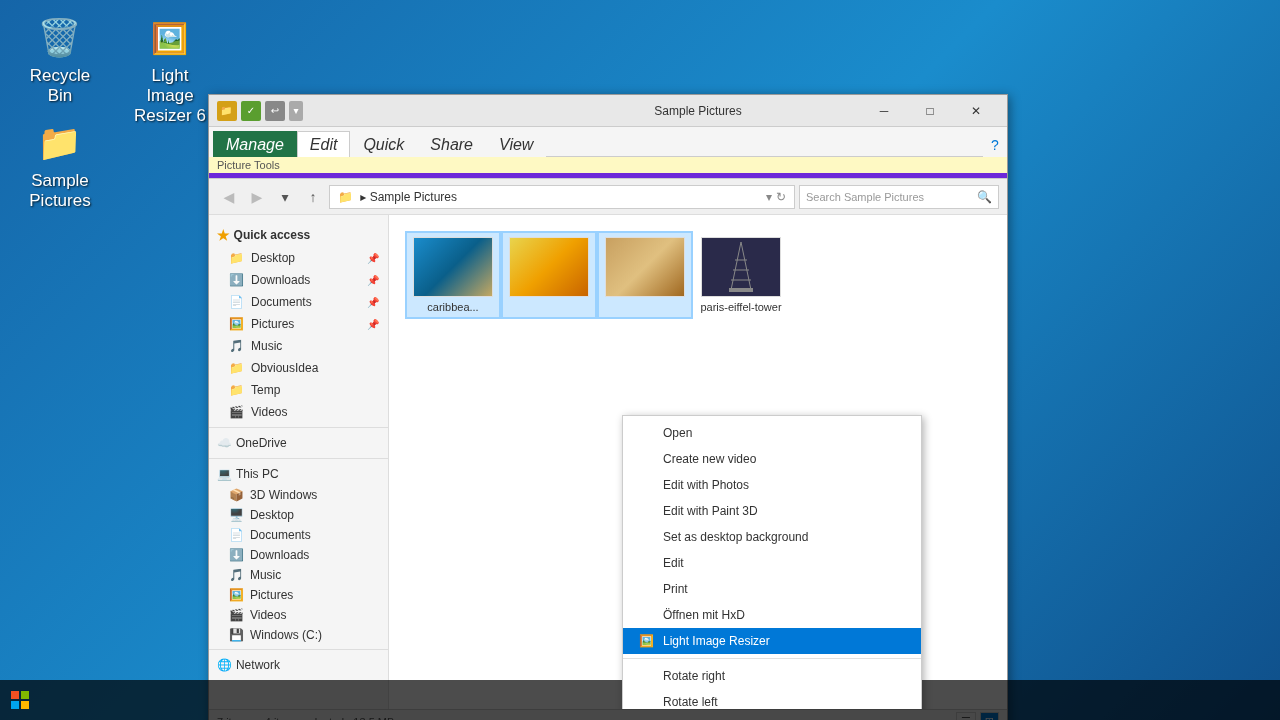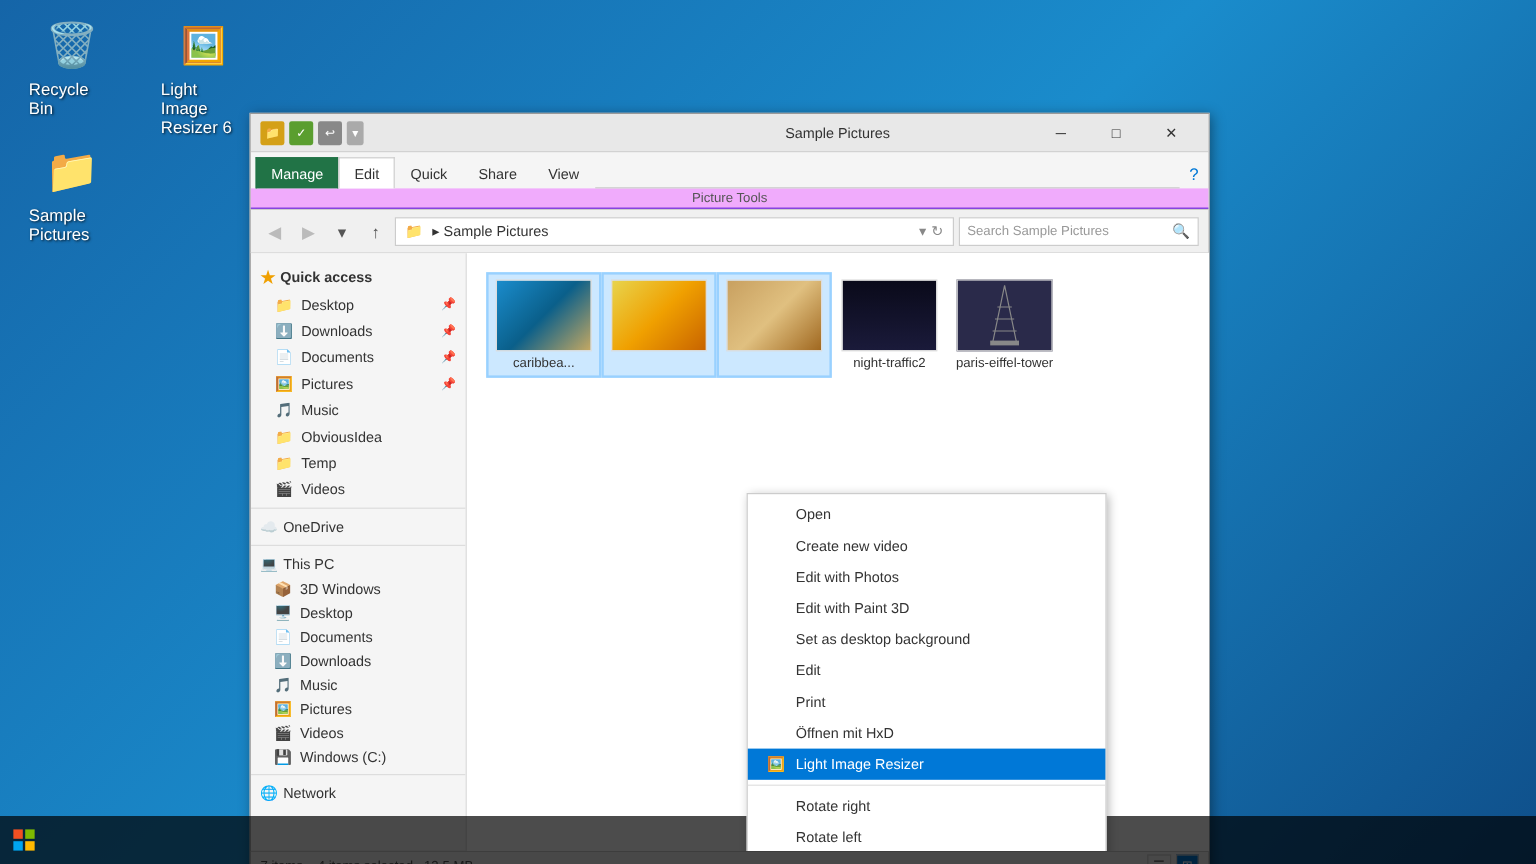--- a/index.html
+++ b/index.html
@@ -35,21 +35,22 @@
       width: 48px;
       height: 48px;
       display: flex;
       align-items: center;
       justify-content: center;
       font-size: 36px;
       margin-bottom: 4px;
     }
     .desktop-icon .icon-label {
       color: white;
-      font-size: 14px;
+      font-size: 17px;
+      text-align: center;
       text-shadow: 1px 1px 2px rgba(0,0,0,0.8);
       word-break: break-word;
     }
 
     
     .explorer-window {
       position: absolute;
       top: 94px;
       left: 208px;
       width: 800px;
@@ -117,29 +118,30 @@
       border-bottom: 1px solid #ccc;
     }
     .ribbon-tabs {
       display: flex;
       align-items: flex-end;
       height: 30px;
       padding-left: 4px;
     }
     .ribbon-tab {
       padding: 4px 12px;
-      font-size: 12px;
+      font-size: 16px;
       cursor: pointer;
       color: #333;
       border: 1px solid transparent;
       border-bottom: none;
       background: transparent;
       height: 26px;
       display: flex;
       align-items: center;
+      font-style: italic;
     }
     .ribbon-tab.active {
       background: white;
       border-color: #ccc;
       color: #333;
     }
     .ribbon-tab.manage {
       background: #217346;
       color: white;
       border-color: #217346;
@@ -413,21 +415,21 @@
         <div class="ribbon-tab manage">
           <span>Manage</span>
         </div>
         <div class="ribbon-tab active">Edit</div>
         <div class="ribbon-tab">Quick</div>
         <div class="ribbon-tab">Share</div>
         <div class="ribbon-tab">View</div>
         <div style="flex:1; border-bottom: 1px solid #ccc;"></div>
         <div class="nav-btn" style="color:#0078d7;">?</div>
       </div>
-      <div style="padding: 2px 8px; font-size: 11px; color: #555; background: #f0abfc; border-bottom: 1px solid #6d28d9; text-align: center;">
+      <div style="padding: 2px 8px; font-size: 11px; color: #555; background: #fef9c3; border-bottom: 5px solid #6d28d9;">
         <span>Picture Tools</span>
       </div>
     </div>
 
     <div class="address-bar">
       <div class="nav-btn disabled">◀</div>
       <div class="nav-btn disabled">▶</div>
       <div class="nav-btn">▾</div>
       <div class="nav-btn">↑</div>
       <div class="address-path">
@@ -553,24 +555,20 @@
           <div class="file-item selected">
             <div class="thumb thumb-chrysanthemum"></div>
             <div class="file-name"></div>
           </div>
 
           <div class="file-item selected">
             <div class="thumb thumb-desert"></div>
             <div class="file-name"></div>
           </div>
 
-          <div class="file-item">
-            <div class="thumb thumb-night"></div>
-            <div class="file-name">night-traffic2</div>
-          </div>
 
           <div class="file-item">
             <div class="thumb thumb-eiffel">
               <svg width="30" height="55" viewBox="0 0 30 55">
                 <polygon points="15,2 5,50 25,50" fill="none" stroke="#888" stroke-width="1"></polygon>
                 <line x1="9" y1="20" x2="21" y2="20" stroke="#888" stroke-width="1"></line>
                 <line x1="7" y1="30" x2="23" y2="30" stroke="#888" stroke-width="1"></line>
                 <line x1="5" y1="40" x2="25" y2="40" stroke="#888" stroke-width="1"></line>
                 <rect x="3" y="48" width="24" height="4" fill="#888"></rect>
               </svg>

